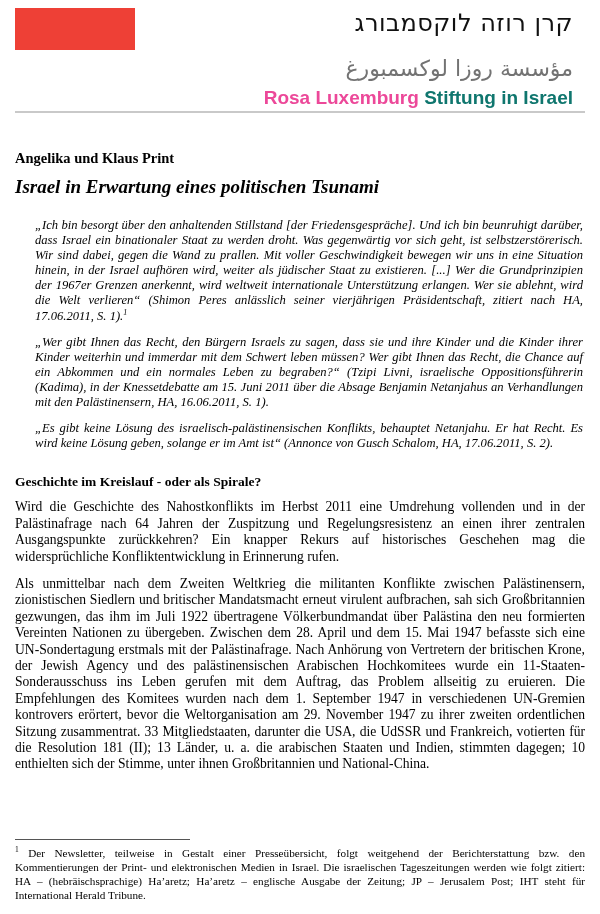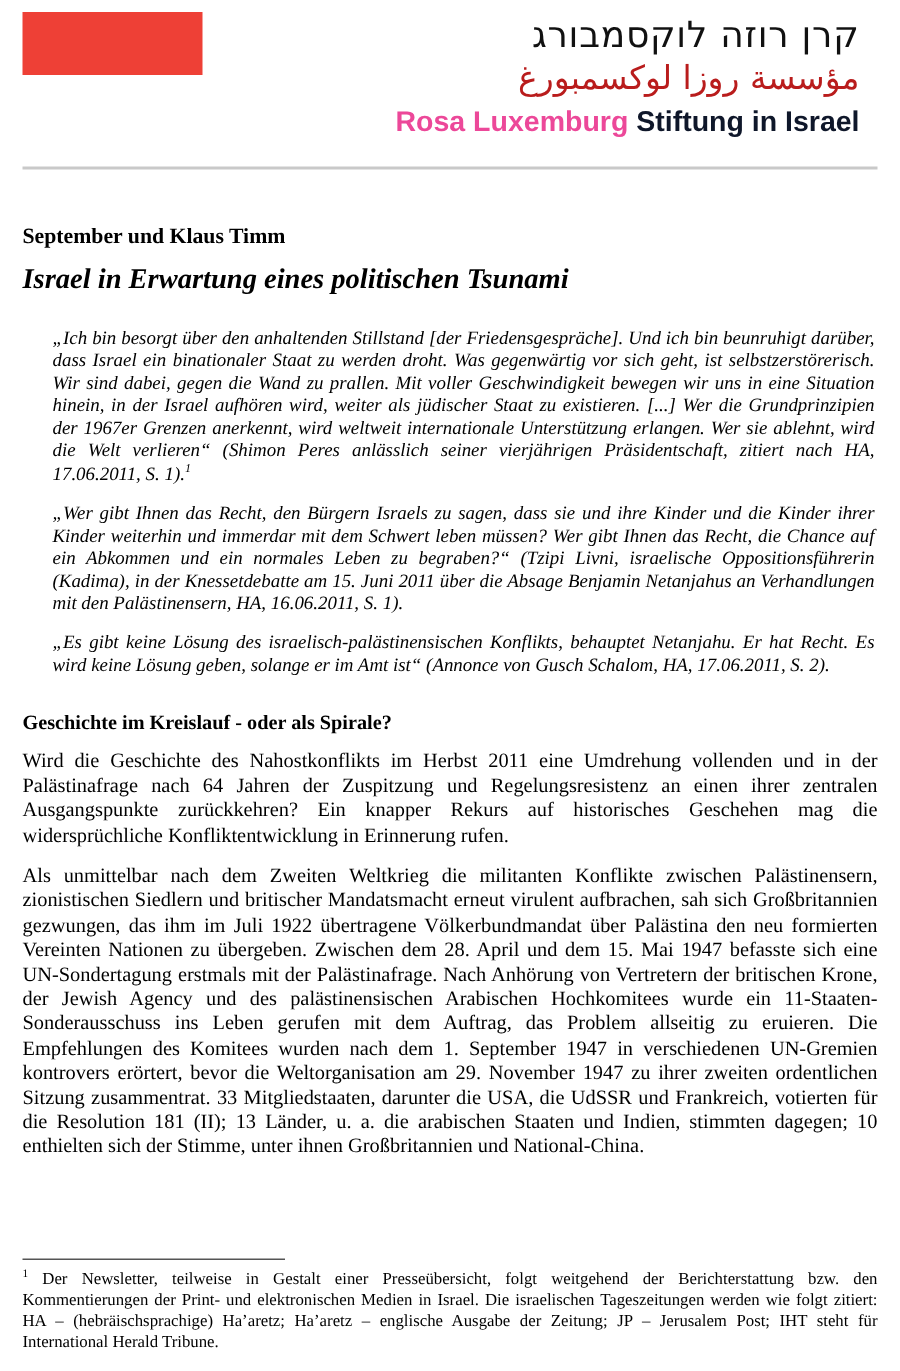--- a/index.html
+++ b/index.html
@@ -69,32 +69,33 @@
     line-height: 30px;
     color: #111111;
     letter-spacing: 0.5px;
   }
   .script-line-ar {
     direction: rtl;
     unicode-bidi: bidi-override;
     font-family: "DejaVu Sans", "Liberation Sans", sans-serif;
     font-size: 22px;
     line-height: 30px;
-    color: #b91c1c;
+    color: #737373;
+    margin-top: 16px;
   }
   .brand-line {
     margin-top: 3px;
     font-family: "Liberation Sans", "DejaVu Sans", sans-serif;
     font-weight: bold;
     font-size: 19px;
     line-height: 22px;
     white-space: nowrap;
   }
   .brand-red { color: #ec4899; }
-  .brand-black { color: #0f172a; }
+  .brand-black { color: #0f766e; }
 
   .header-rule {
     height: 2px;
     background: #c9c9c9;
     margin: 8px 0 0 0;
   }
 
   
   .doc-head { margin-top: 36px; }
   .authors {
@@ -183,21 +184,21 @@
     <div class="masthead-right">
       <div class="script-line-he">קרן רוזה לוקסמבורג</div>
       <div class="script-line-ar">مؤسسة روزا لوكسمبورغ</div>
       <div class="brand-line"><span class="brand-red">Rosa Luxemburg</span><span class="brand-black"> Stiftung in Israel</span></div>
     </div>
   </div>
 
   <div class="header-rule"></div>
 
   <div class="doc-head">
-    <div class="authors">September und Klaus Timm</div>
+    <div class="authors">Angelika und Klaus Print</div>
     <div class="doc-title">Israel in Erwartung eines politischen Tsunami</div>
   </div>
 
   <div class="quotes">
     <div class="quote"><span>„Ich bin besorgt über den anhaltenden Stillstand [der Friedensgespräche]. Und ich bin beunruhigt darüber, dass Israel ein binationaler Staat zu werden droht. Was gegenwärtig vor sich geht, ist selbstzerstörerisch. Wir sind dabei, gegen die Wand zu prallen. Mit voller Geschwindigkeit bewegen wir uns in eine Situation hinein, in der Israel aufhören wird, weiter als jüdischer Staat zu existieren. [...] Wer die Grundprinzipien der 1967er Grenzen anerkennt, wird weltweit internationale Unterstützung erlangen. Wer sie ablehnt, wird die Welt verlieren“ (Shimon Peres anlässlich seiner vierjährigen Präsidentschaft, zitiert nach HA, 17.06.2011, S. 1).</span><span class="fn-ref">1</span></div>
     <div class="quote"><span>„Wer gibt Ihnen das Recht, den Bürgern Israels zu sagen, dass sie und ihre Kinder und die Kinder ihrer Kinder weiterhin und immerdar mit dem Schwert leben müssen? Wer gibt Ihnen das Recht, die Chance auf ein Abkommen und ein normales Leben zu begraben?“ (Tzipi Livni, israelische Oppositionsführerin (Kadima), in der Knessetdebatte am 15. Juni 2011 über die Absage Benjamin Netanjahus an Verhandlungen mit den Palästinensern, HA, 16.06.2011, S. 1).</span></div>
     <div class="quote"><span>„Es gibt keine Lösung des israelisch-palästinensischen Konflikts, behauptet Netanjahu. Er hat Recht. Es wird keine Lösung geben, solange er im Amt ist“ (Annonce von Gusch Schalom, HA, 17.06.2011, S. 2).</span></div>
   </div>
 
   <div class="section-heading">Geschichte im Kreislauf - oder als Spirale?</div>

